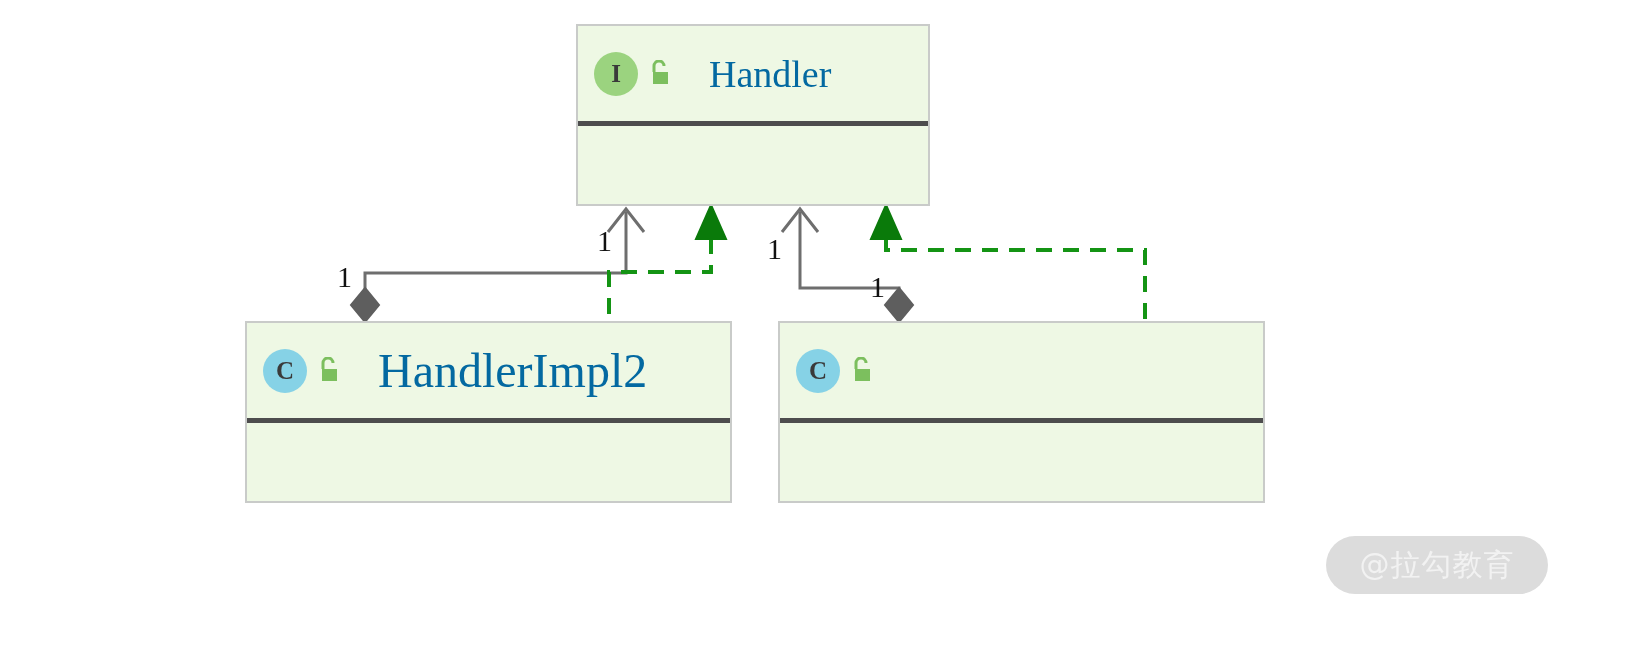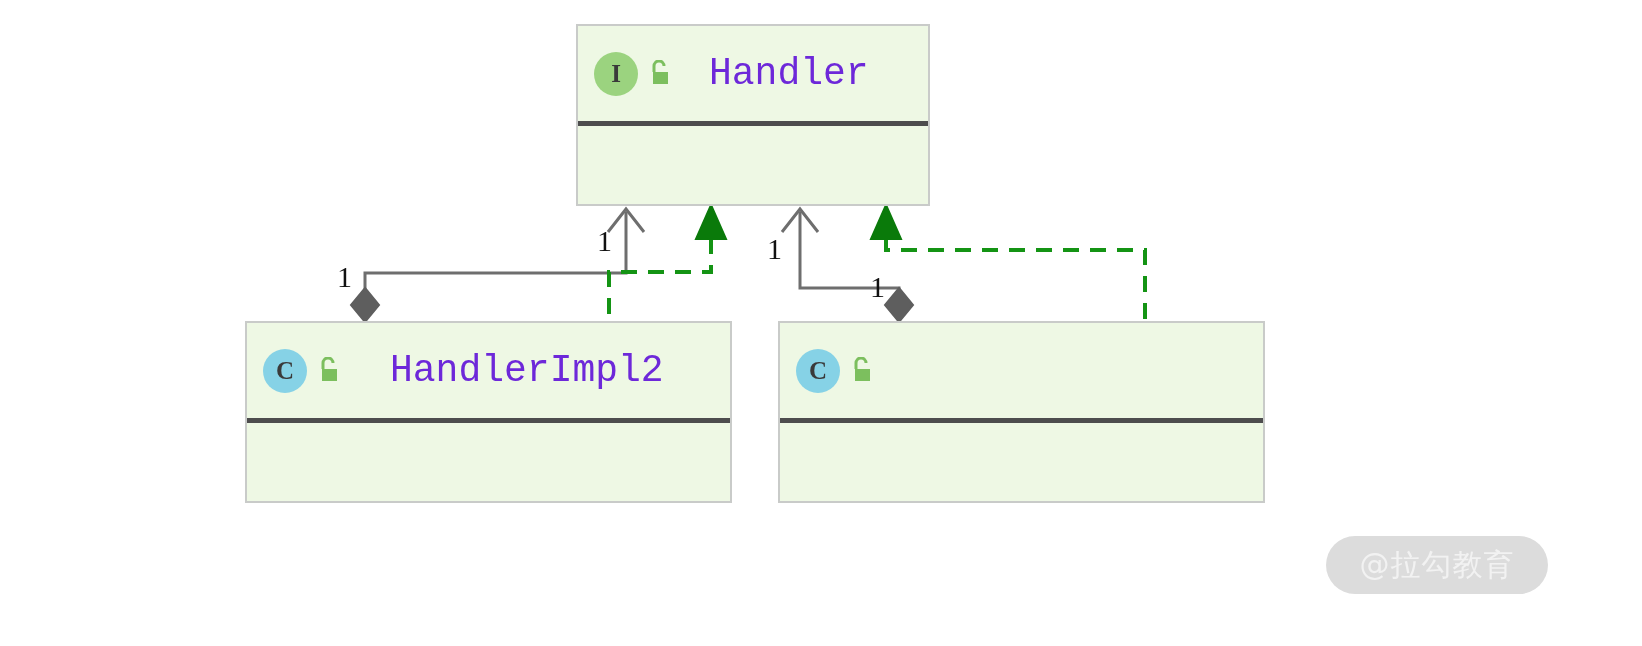--- a/index.html
+++ b/index.html
@@ -59,22 +59,22 @@
   
   .lock-icon {
     width: 26px;
     height: 28px;
     margin-left: 9px;
     flex: 0 0 auto;
     display: block;
   }
 
   .uml-title {
-    font-family: Liberation Mono, monospace;
-    color: #6d28d9;
+    font-family: Liberation Serif, serif;
+    color: #0369a1;
     white-space: nowrap;
     flex: 0 0 auto;
   }
 
   
   #edges {
     position: absolute;
     left: 0;
     top: 0;
     width: 1642px;
@@ -159,21 +159,21 @@
     <div class="uml-body"></div>
   </div>
 
   <div class="uml-box" id="node-handlerimpl2" style="left:245px; top:321px; width:487px; height:182px;">
     <div class="uml-header" style="height:100px;">
       <div class="badge badge-class">C</div>
       <svg class="lock-icon" viewBox="0 0 26 28">
         <path d="M7 12 L7 6 A5 5 0 0 1 17 6" fill="none" stroke="#7cbf5e" stroke-width="3"></path>
         <rect x="6" y="12" width="15" height="12" fill="#7cbf5e"></rect>
       </svg>
-      <div class="uml-title" style="font-size:38px; margin-left:48px;">HandlerImpl2</div>
+      <div class="uml-title" style="font-size:48px; margin-left:36px;">HandlerImpl2</div>
     </div>
     <div class="uml-body"></div>
   </div>
 
   <div class="uml-box" id="node-handlerimpl1" style="left:778px; top:321px; width:487px; height:182px;">
     <div class="uml-header" style="height:100px;">
       <div class="badge badge-class">C</div>
       <svg class="lock-icon" viewBox="0 0 26 28">
         <path d="M7 12 L7 6 A5 5 0 0 1 17 6" fill="none" stroke="#7cbf5e" stroke-width="3"></path>
         <rect x="6" y="12" width="15" height="12" fill="#7cbf5e"></rect>

